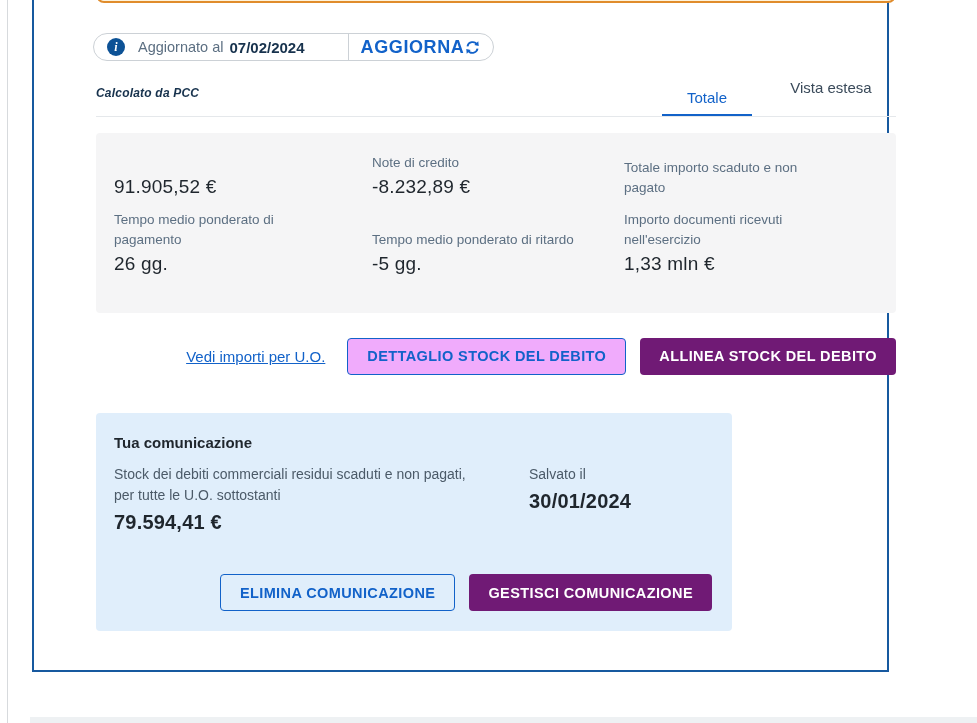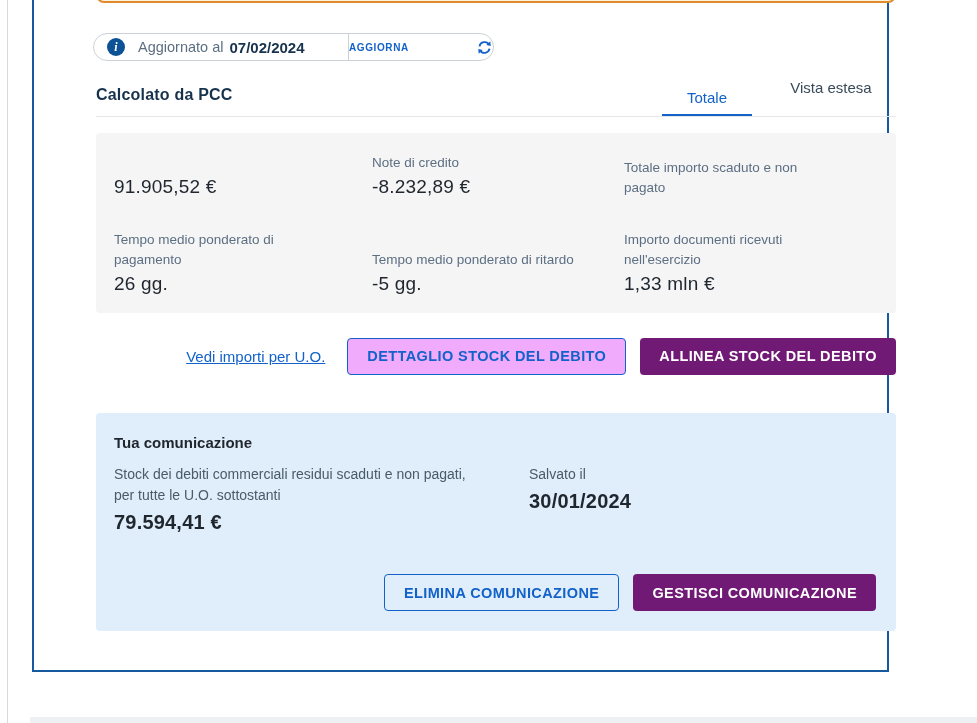--- a/index.html
+++ b/index.html
@@ -21,56 +21,56 @@
   .update-pill { position:absolute; left:59px; top:43px; width:401px; height:28px;
                  border:1px solid #ccd1d6; border-radius:14px; background:#fff;
                  display:flex; align-items:center; }
   .pill-left { display:flex; align-items:center; width:254px; padding-left:13px; }
   .info-icon { width:18px; height:18px; border-radius:50%; background:#0d5296; color:#fff;
                font-size:12px; font-weight:bold; display:flex; align-items:center; justify-content:center;
                flex:none; font-family:"Liberation Serif", serif; font-style:italic; }
   .pill-label { margin-left:13px; font-size:14.5px; color:#5c6f82; white-space:nowrap; }
   .pill-date  { margin-left:6px; font-size:15px; font-weight:bold; color:#17324d; white-space:nowrap; }
   .pill-sep   { width:1px; height:27px; background:#ccd1d6; flex:none; }
-  .pill-refresh { flex:1; display:flex; align-items:center; justify-content:space-between; gap:0;
-                  color:#1262c9; font-size:10px; font-weight:bold; letter-spacing:0.6px;
+  .pill-refresh { flex:1; display:flex; align-items:center; justify-content:center; gap:0;
+                  color:#1262c9; font-size:18px; font-weight:bold; letter-spacing:0.6px;
                   cursor:pointer; white-space:nowrap; }
 
-  .section-title { position:absolute; left:62px; top:96px; font-size:16px; font-weight:bold;
-                   color:#17324d; letter-spacing:0.2px; }
+  .section-title { position:absolute; left:62px; top:96px; font-size:12px; font-weight:bold;
+                   color:#17324d; letter-spacing:0.2px;font-style:italic; }
 
   .tab { position:absolute; width:90px; text-align:center; font-size:15px; cursor:pointer; }
   .tab-sintesi { left:628px; top:99px; color:#1262c9; }
   .tab-vista   { left:752px; top:90px; color:#3a4a5a; line-height:16px; }
   .tab-underline { position:absolute; left:628px; top:124px; width:90px; height:2.5px; background:#1262c9; }
   .tabs-divider  { position:absolute; left:62px; top:126px; width:800px; height:1px; background:#e5e8eb; }
 
   
   .stats-panel { position:absolute; left:62px; top:143px; width:800px; height:180px;
                  background:#f5f5f6; border-radius:4px; padding:20px 18px 0 18px; }
   .stats-grid { display:grid; grid-template-columns:258px 252px auto; row-gap:12px; align-items:end; }
   .stat-label { font-size:13.5px; color:#5c6f82; line-height:20px; }
   .stat-value { font-size:19px; font-weight:normal; color:#1f262d; margin-top:3px; letter-spacing:0.2px; }
   .w210 .stat-label { max-width:212px; }
-  .w220 .stat-label { max-width:222px;margin-top:20px; }
+  .w220 .stat-label { max-width:222px; }
 
   
   .actions-row { position:absolute; left:62px; top:347px; width:800px; height:38px;
                  display:flex; align-items:center; justify-content:flex-end; }
   .link { color:#1262c9; font-size:15px; text-decoration:underline; cursor:pointer; white-space:nowrap; }
   .btn { height:37px; border-radius:4px; font-size:14.5px; font-weight:bold; letter-spacing:0.4px;
          display:flex; align-items:center; justify-content:center; padding:0 19px;
          cursor:pointer; white-space:nowrap; font-family:"Liberation Sans", sans-serif; }
   .btn-outline { border:1px solid #1262c9; color:#1262c9; background:transparent; }
   .btn-primary { border:none; color:#fff; background:#701a75; }
   .actions-row .btn-outline { margin-left:22px; background:#f0abfc; }
   .actions-row .btn-primary { margin-left:14px; }
 
   
-  .comm-panel { position:absolute; left:62px; top:423px; width:800px; height:218px;
+  .comm-panel { position:absolute; left:62px; top:423px; width:636px; height:218px;
                 background:#e0eefb; border-radius:4px; padding:21px 20px 0 18px; }
   .comm-title { font-size:15px; font-weight:bold; color:#1f262d; }
   .comm-grid  { display:grid; grid-template-columns:415px auto; margin-top:13px; }
   .comm-label { font-size:14px; color:#4b5a68; line-height:21px; max-width:360px; }
   .comm-value { font-size:20px; font-weight:bold; color:#1f262d; margin-top:5px; letter-spacing:0.2px; }
   .comm-buttons { display:flex; justify-content:flex-end; align-items:flex-start; margin-top:40px; gap:14px;
                   padding-right:0; }
 
   .refresh-icon svg { display:block; }
 </style>

